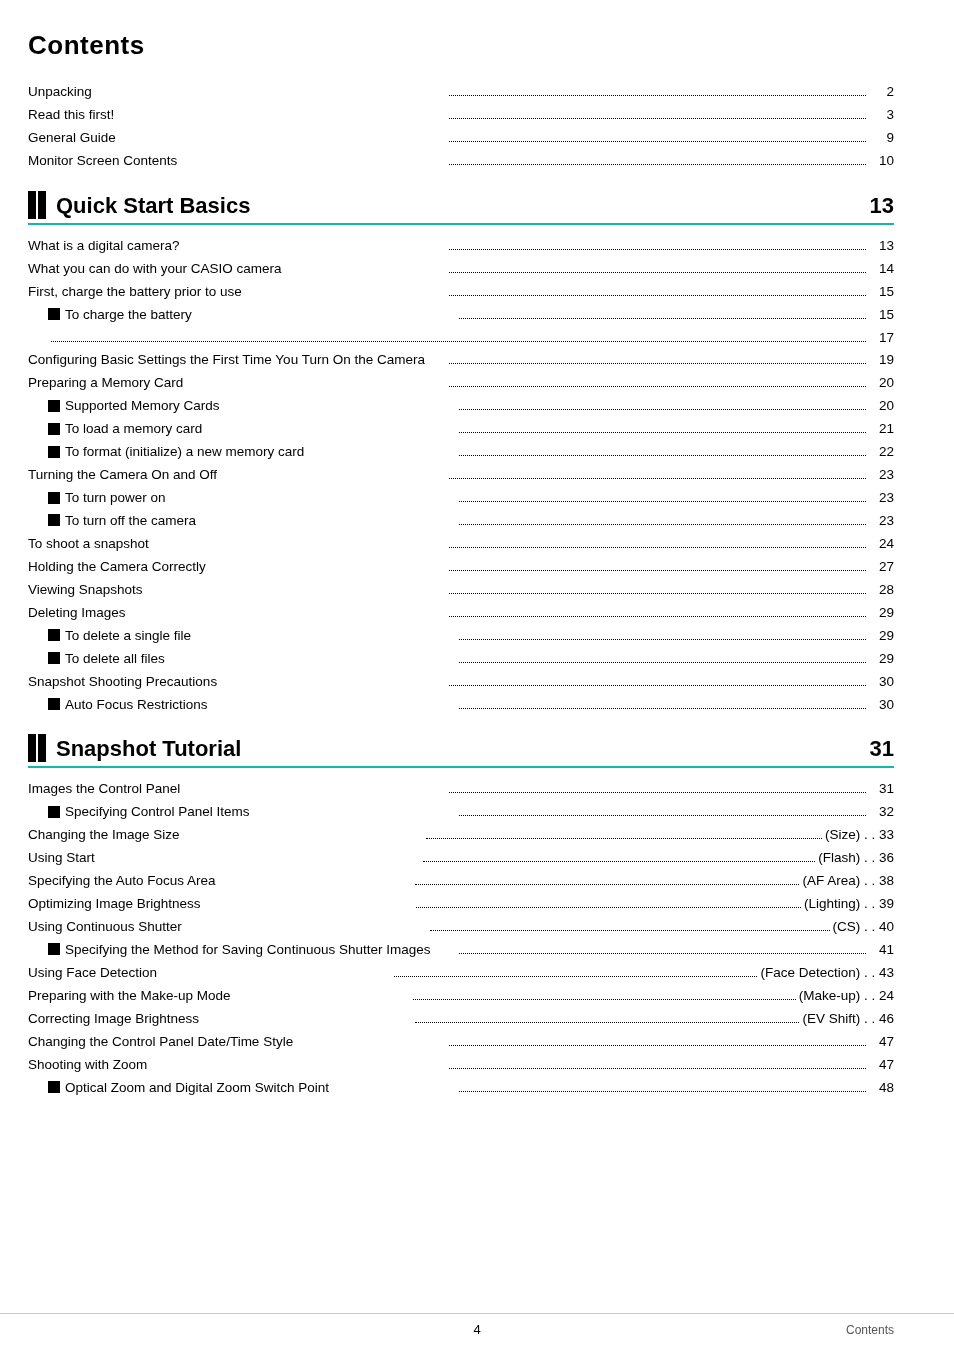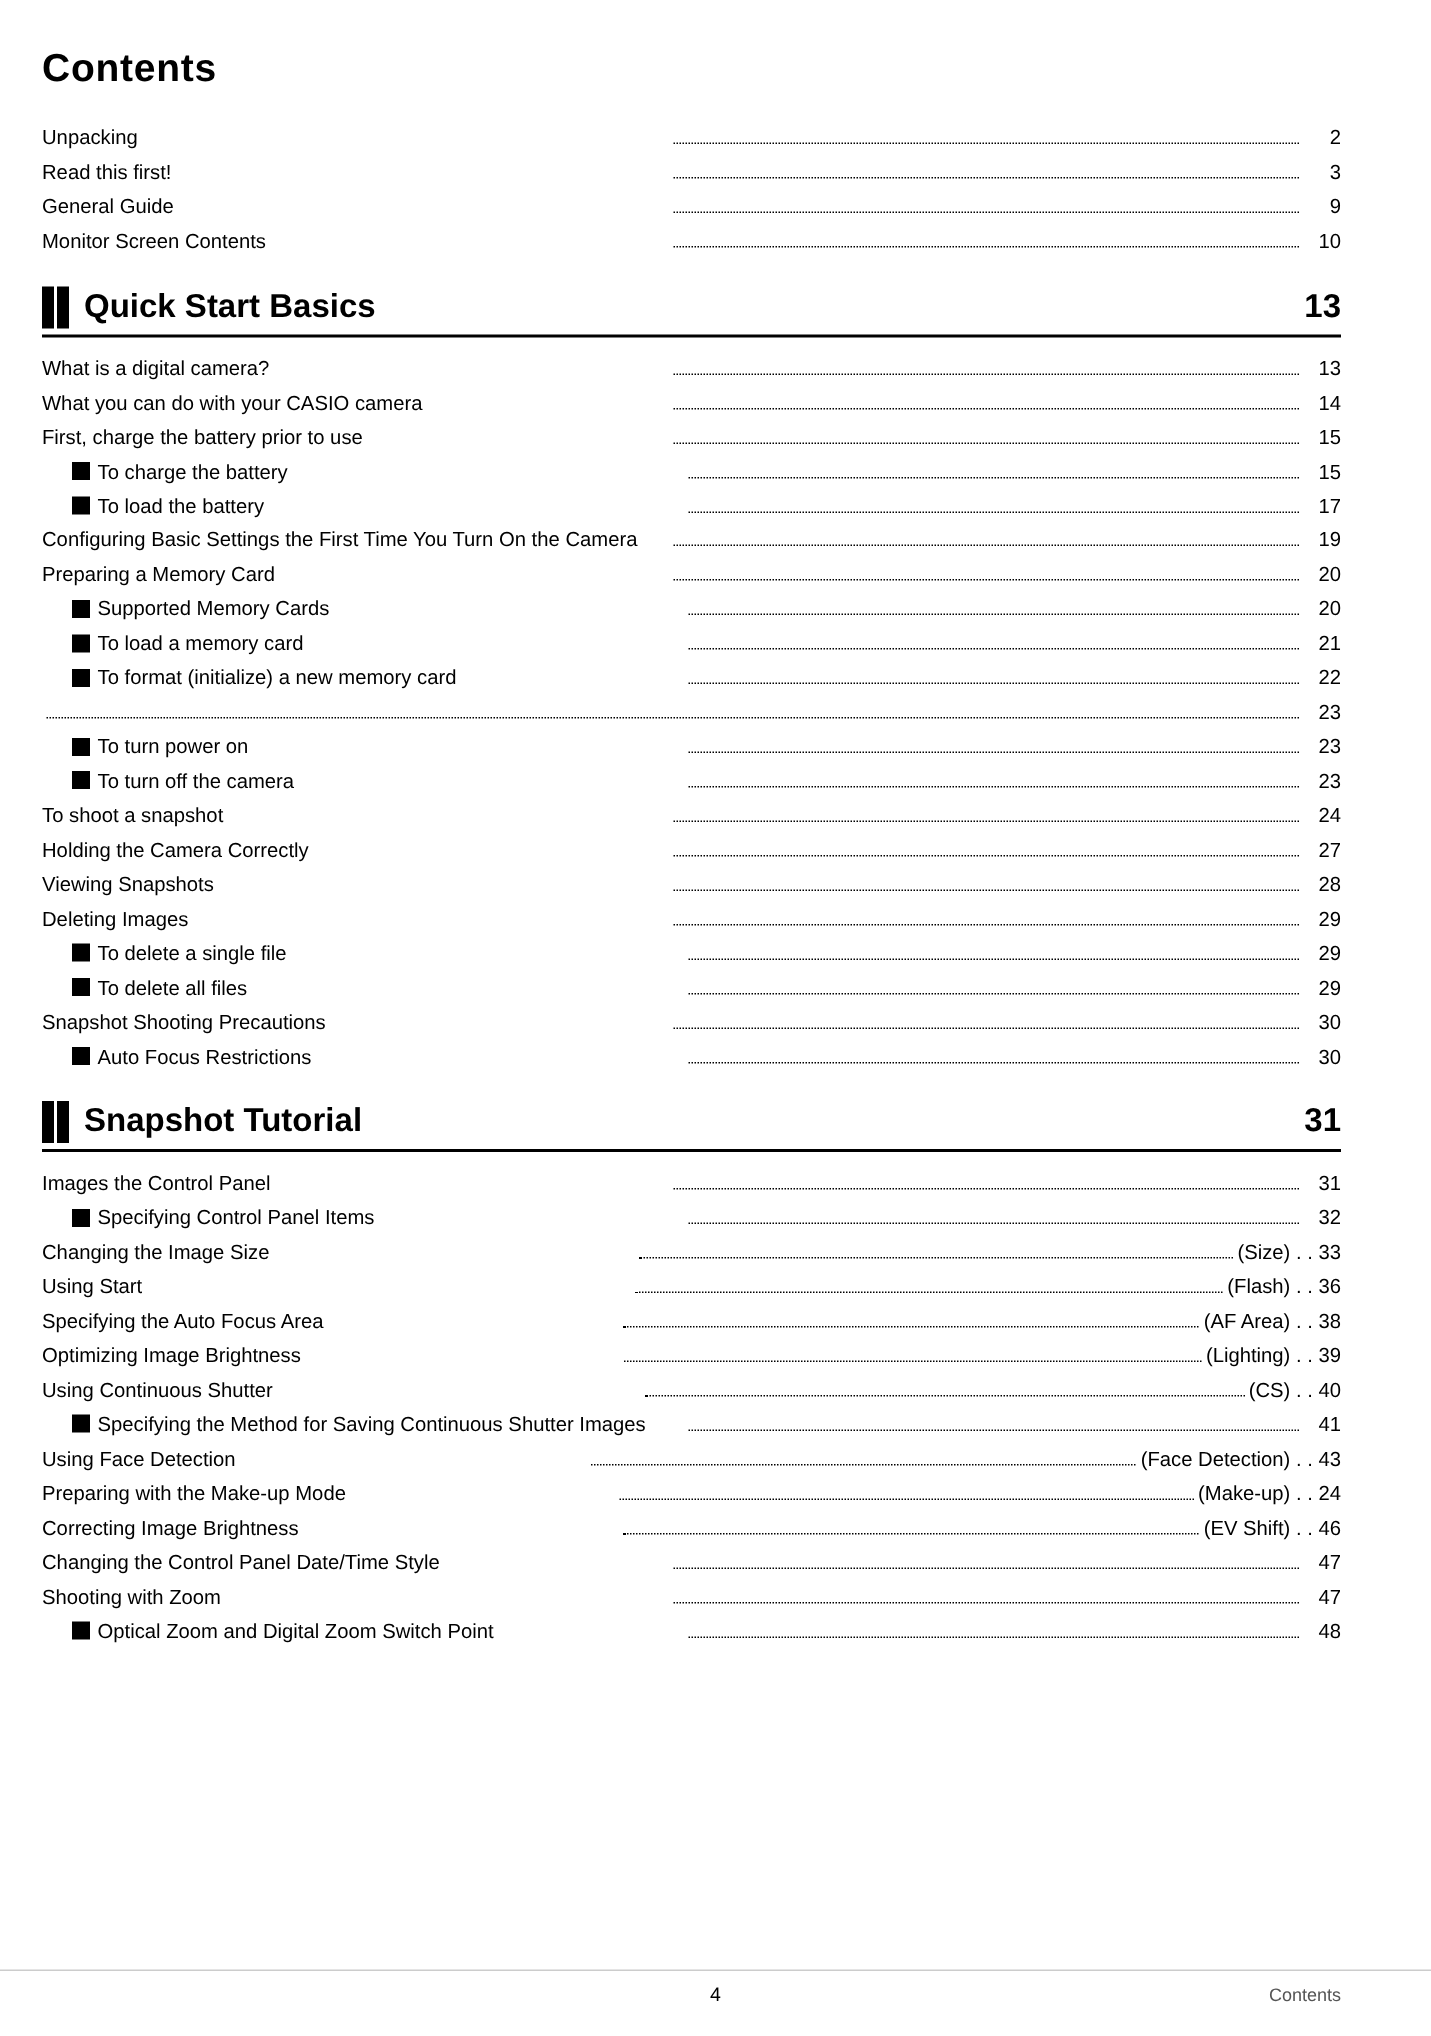--- a/index.html
+++ b/index.html
@@ -65,22 +65,22 @@
       height: 12px;
       background: #000;
       margin-right: 5px;
       vertical-align: middle;
       position: relative;
       top: -1px;
     }
 
     .section-header {
       display: flex;
-      align-items: flex-start;
-      border-bottom: 2px solid #000000;
+      align-items: flex-end;
+      border-bottom: 2px solid #14b8a6;
       margin: 18px 0 10px 0;
       padding-bottom: 4px;
     }
 
     .section-header-icon {
       display: flex;
       margin-right: 8px;
     }
 
     .section-header-icon .bar {
@@ -183,21 +183,20 @@
         <span class="entry-label">First, charge the battery prior to use</span>
         <span class="dots"></span>
         <span class="page-num">15</span>
       </div>
         <div class="toc-entry toc-indent1">
         <span class="entry-label"><span class="bullet-icon"></span>To charge the battery</span>
         <span class="dots"></span>
         <span class="page-num">15</span>
       </div>
         <div class="toc-entry toc-indent1">
-        <span class="entry-label"><span class="bullet-icon"></span>To load the battery</span>
         <span class="dots"></span>
         <span class="page-num">17</span>
       </div>
         <div class="toc-entry ">
         <span class="entry-label">Configuring Basic Settings the First Time You Turn On the Camera</span>
         <span class="dots"></span>
         <span class="page-num">19</span>
       </div>
         <div class="toc-entry ">
         <span class="entry-label">Preparing a Memory Card</span>
@@ -213,20 +212,21 @@
         <span class="entry-label"><span class="bullet-icon"></span>To load a memory card</span>
         <span class="dots"></span>
         <span class="page-num">21</span>
       </div>
         <div class="toc-entry toc-indent1">
         <span class="entry-label"><span class="bullet-icon"></span>To format (initialize) a new memory card</span>
         <span class="dots"></span>
         <span class="page-num">22</span>
       </div>
         <div class="toc-entry ">
+        <span class="entry-label">Turning the Camera On and Off</span>
         <span class="dots"></span>
         <span class="page-num">23</span>
       </div>
         <div class="toc-entry toc-indent1">
         <span class="entry-label"><span class="bullet-icon"></span>To turn power on</span>
         <span class="dots"></span>
         <span class="page-num">23</span>
       </div>
         <div class="toc-entry toc-indent1">
         <span class="entry-label"><span class="bullet-icon"></span>To turn off the camera</span>

